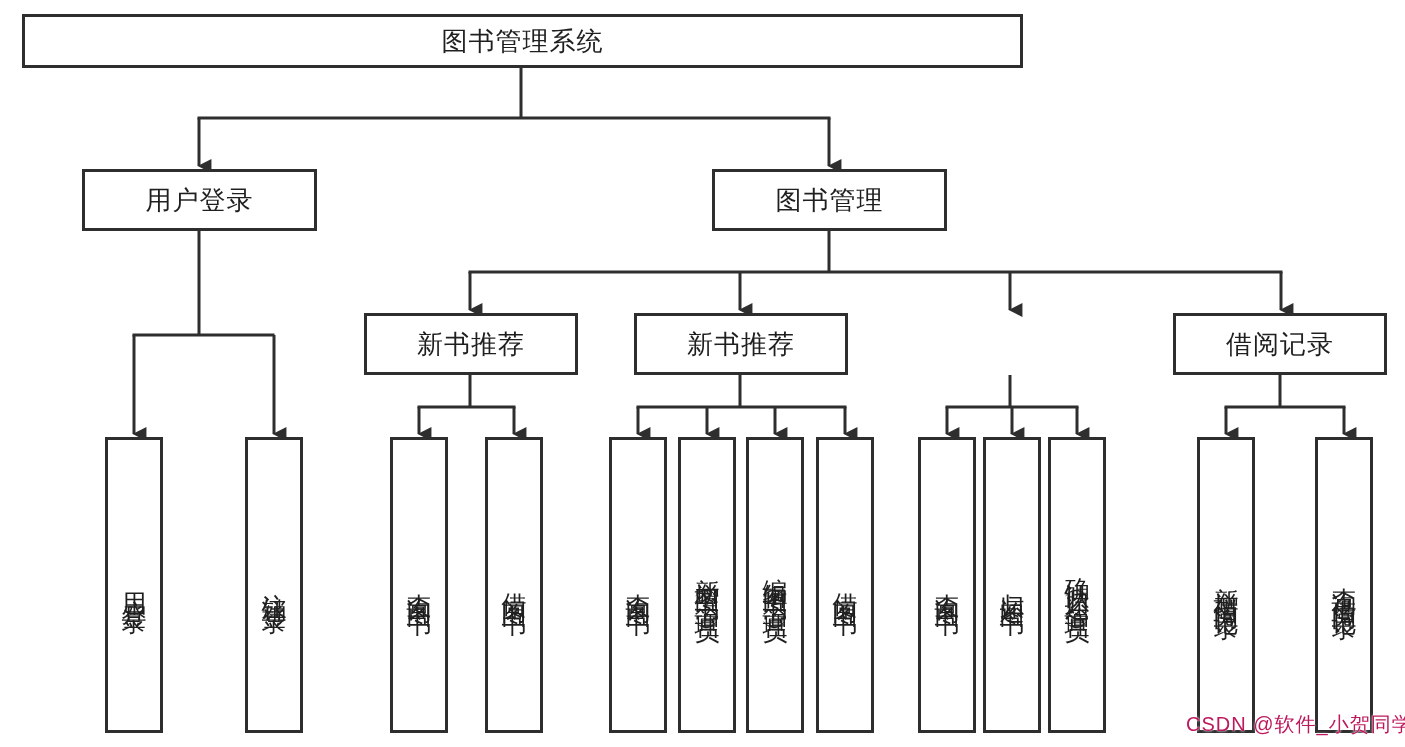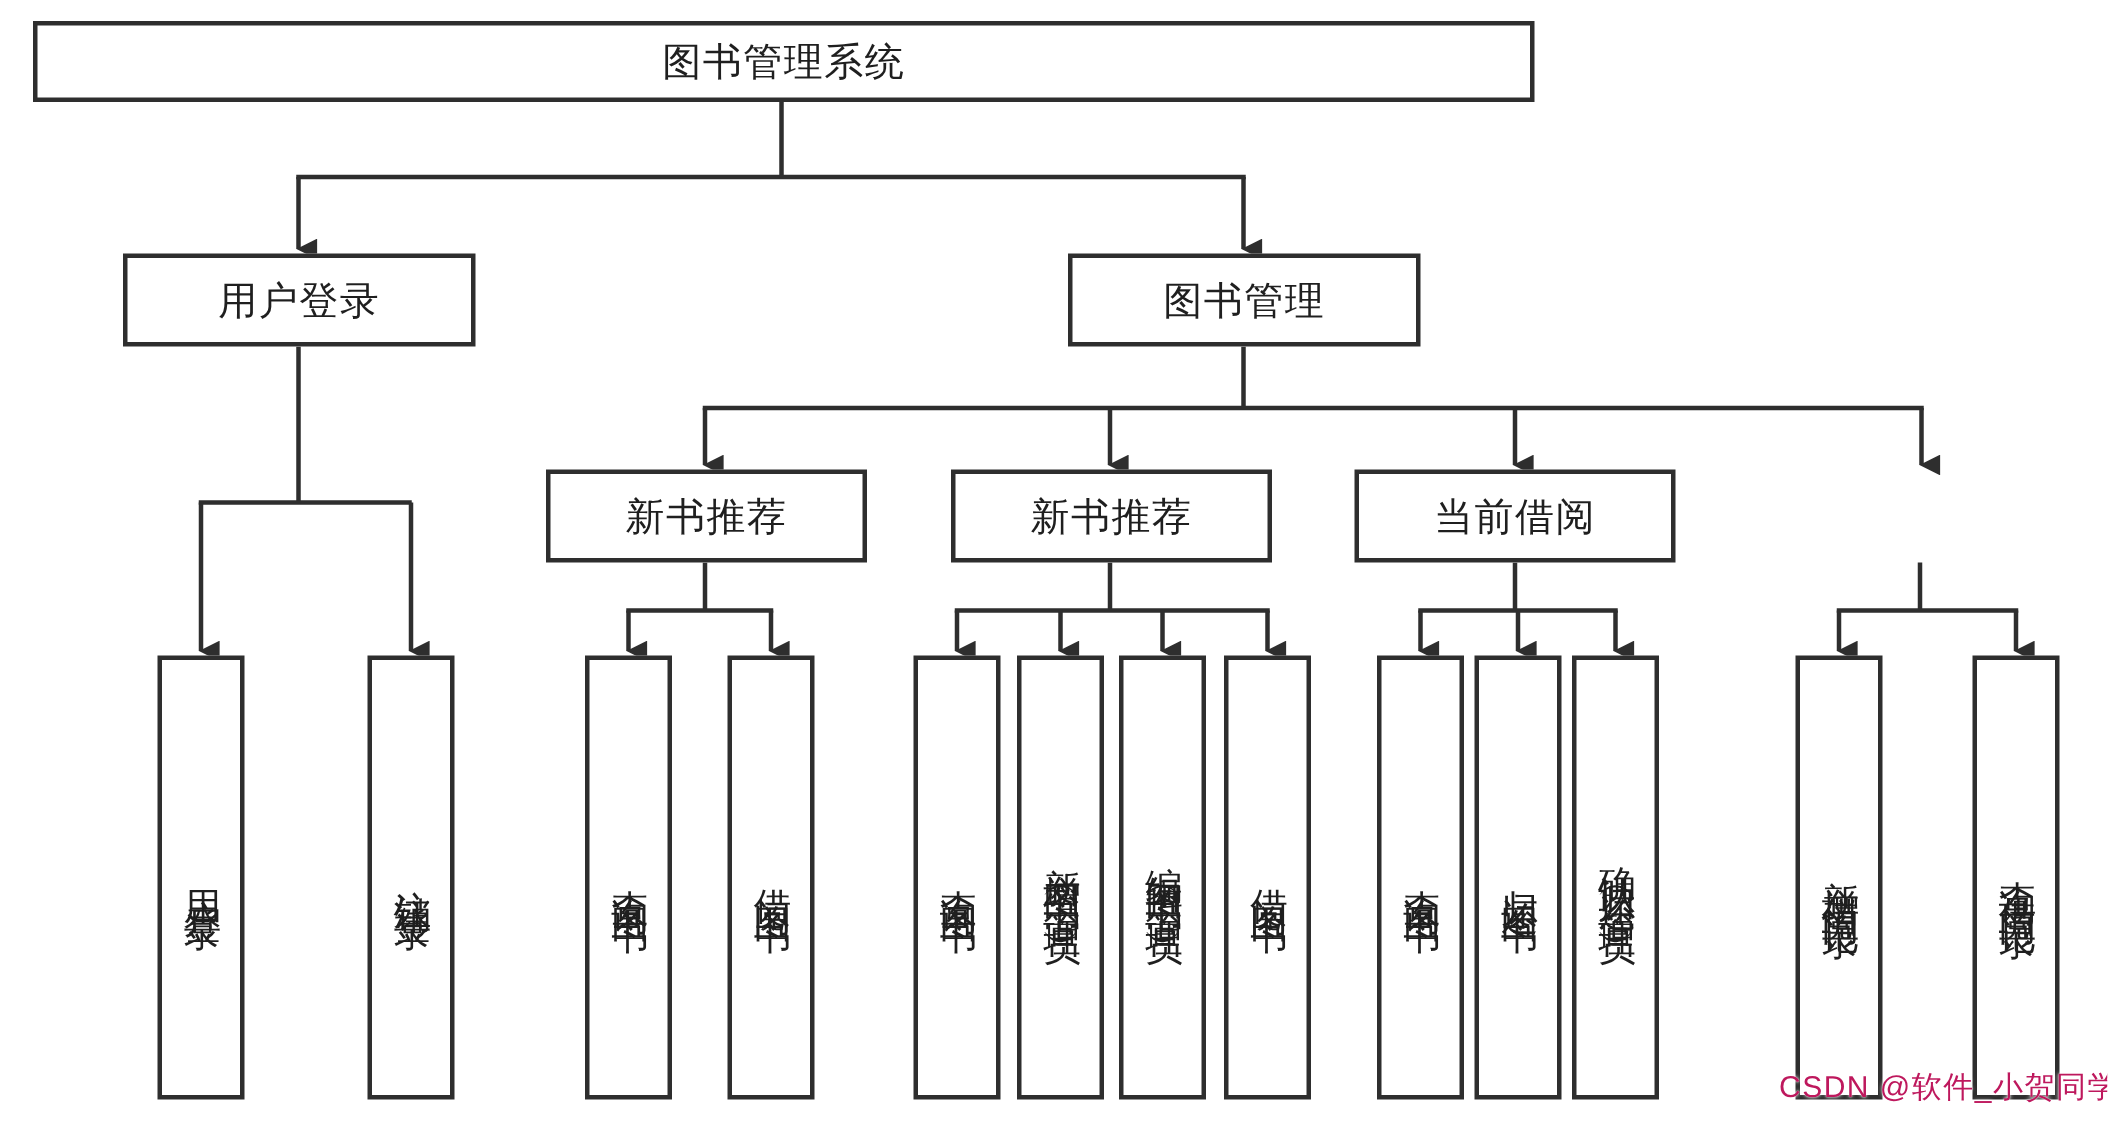--- a/index.html
+++ b/index.html
@@ -86,22 +86,22 @@
   <div class="box hbox" style="left:364px; top:313px; width:214px; height:62px;">
     <span class="lbl">新书推荐</span>
   </div>
 
   <div class="box hbox" style="left:712px; top:169px; width:235px; height:62px;">
     <span class="lbl">图书管理</span>
   </div>
   <div class="box hbox" style="left:634px; top:313px; width:214px; height:62px;">
     <span class="lbl">新书推荐</span>
   </div>
-  <div class="box hbox" style="left:903px; top:313px; width:214px; height:62px;">
-    <span class="lbl">当前借阅</span>
+  <div class="box hbox" style="left:1173px; top:313px; width:214px; height:62px;">
+    <span class="lbl">借阅记录</span>
   </div>
 
   <div class="box leaf" style="left:105px;">
     <span class="lbl">用户登录</span>
   </div>
   <div class="box leaf" style="left:245px;">
     <span class="lbl">注销登录</span>
   </div>
 
   <div class="box leaf" style="left:390px;">

